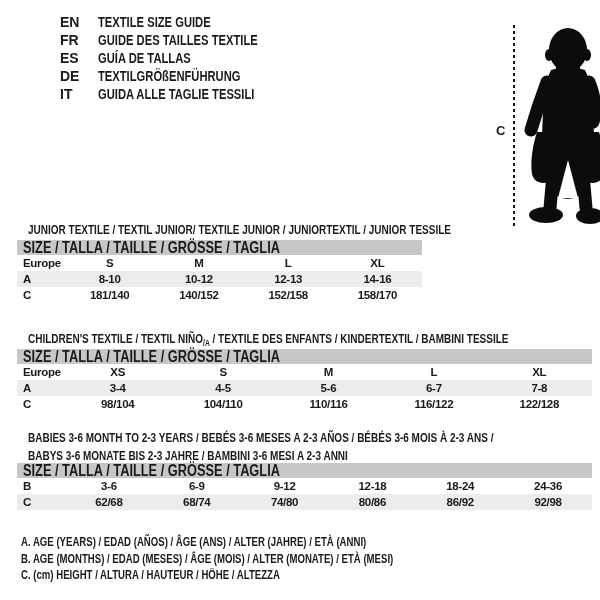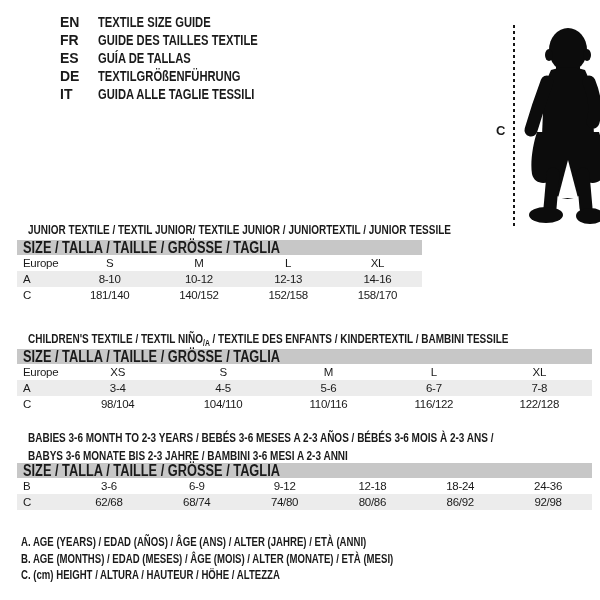--- a/index.html
+++ b/index.html
@@ -21,21 +21,21 @@
 
   
   .sec-title{position:absolute;left:21px;margin:7px;font-size:12.5px;font-weight:700;white-space:nowrap;line-height:14px;}
   .sec-title .sub{font-size:8.5px;vertical-align:-3px;}
   .babies-title{line-height:17.5px;}
 
   
   .size-table{position:absolute;border-collapse:collapse;table-layout:fixed;}
   .size-table th.size-bar{background:#c7c7c7;text-align:left;font-size:16px;font-weight:700;
     height:15px;padding:0 0 0 6px;line-height:15px;}
-  .size-table td{font-size:11.5px;font-weight:400;text-align:center;height:16px;padding:0;line-height:16px;letter-spacing:-.3px;}
+  .size-table td{font-size:11.5px;font-weight:700;text-align:center;height:16px;padding:0;line-height:16px;letter-spacing:-.3px;}
   .size-table td.row-label{text-align:left;padding-left:6px;}
   .size-table tbody tr:nth-child(even){background:#ececec;}
   .t-junior{left:17px;top:240px;width:405px;}
   .t-children{left:17px;top:349px;width:575px;}
   .t-babies{left:17px;top:463px;width:575px;}
   col.label-col{width:48px;}
 
   
   .notes{position:absolute;left:21px;top:535px;}
   .note-line{height:16.5px;font-size:12px;font-weight:700;white-space:nowrap;}

